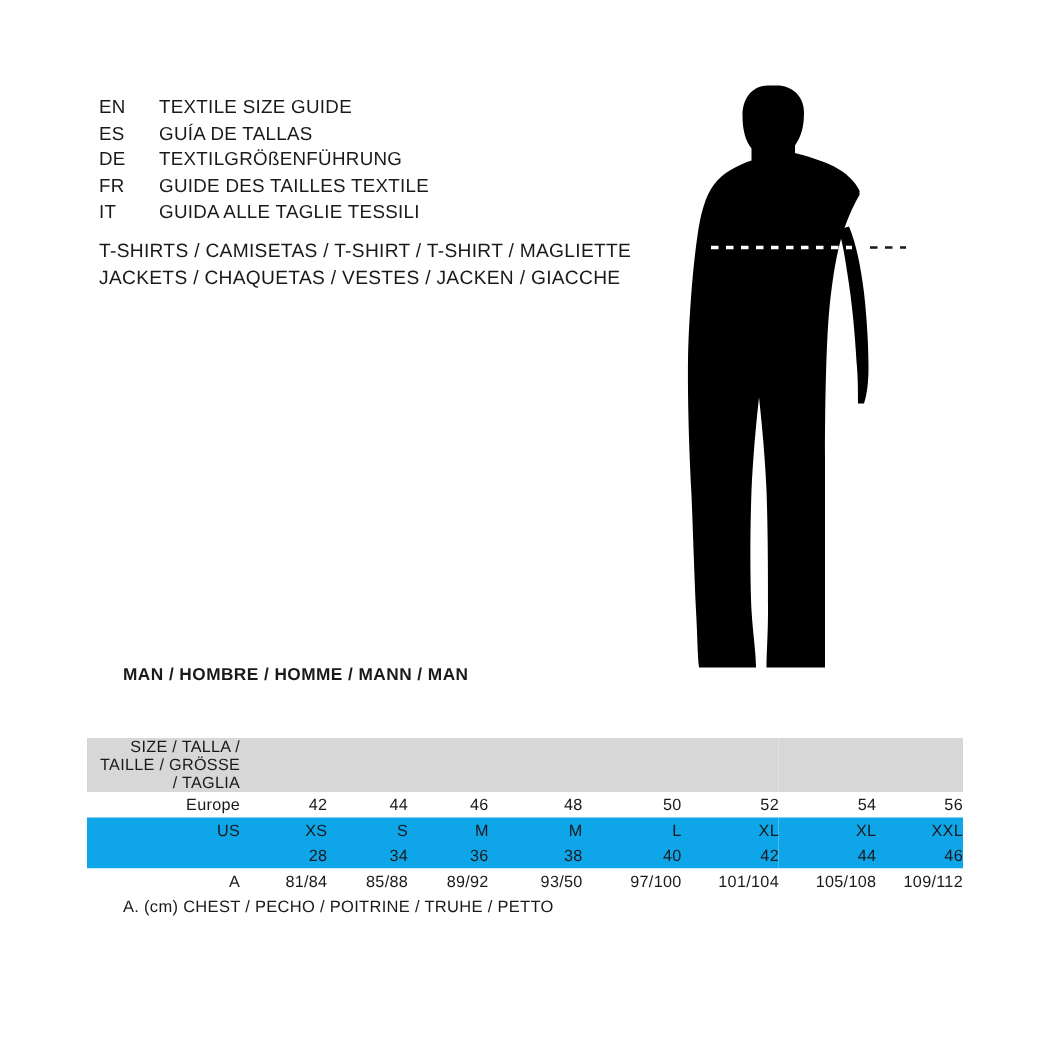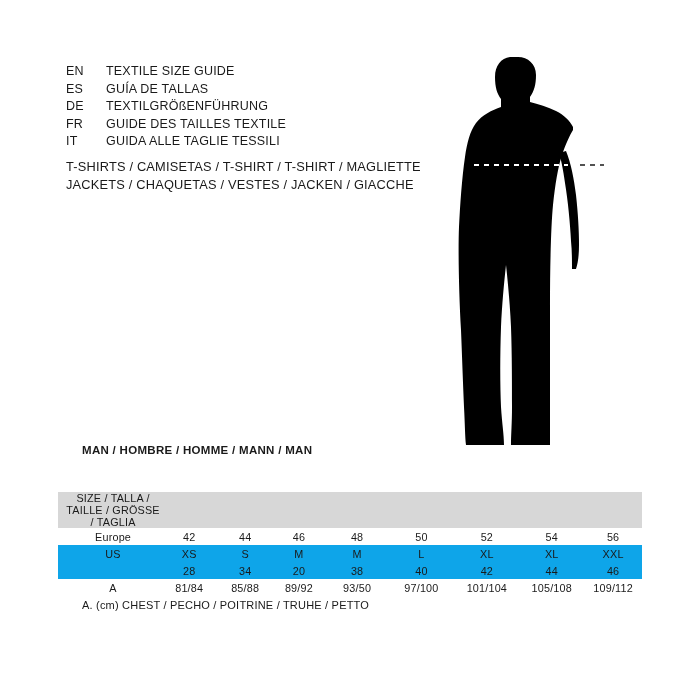--- a/index.html
+++ b/index.html
@@ -84,21 +84,21 @@
     left: 58px;
     top: 492px;
     width: 584px;
     border-collapse: collapse;
     font-size: 10.8px;
     letter-spacing: 0.2px;
   }
   table.size-table td, table.size-table th {
     padding: 0;
     height: 17px;
-    text-align: center;
+    text-align: right;
     font-weight: normal;
     vertical-align: middle;
   }
   .row-head td {
     background: #d7d7d7;
     font-weight: normal;
     height: 18px;
   }
   .row-alt td {
     background: #0ea5e9;
@@ -226,21 +226,21 @@
         <td class="c-v4">L</td>
         <td class="c-v5">XL</td>
         <td class="c-v6">XL</td>
         <td class="c-v7">XXL</td>
       </tr>
 
       <tr class="row-alt">
         <td class="c-label"></td>
         <td class="c-v0">28</td>
         <td class="c-v1">34</td>
-        <td class="c-v2">20</td>
+        <td class="c-v2">36</td>
         <td class="c-v3">38</td>
         <td class="c-v4">40</td>
         <td class="c-v5">42</td>
         <td class="c-v6">44</td>
         <td class="c-v7">46</td>
       </tr>
 
       <tr class="row-plain">
         <td class="c-label">A</td>
         <td class="c-v0">81/84</td>

